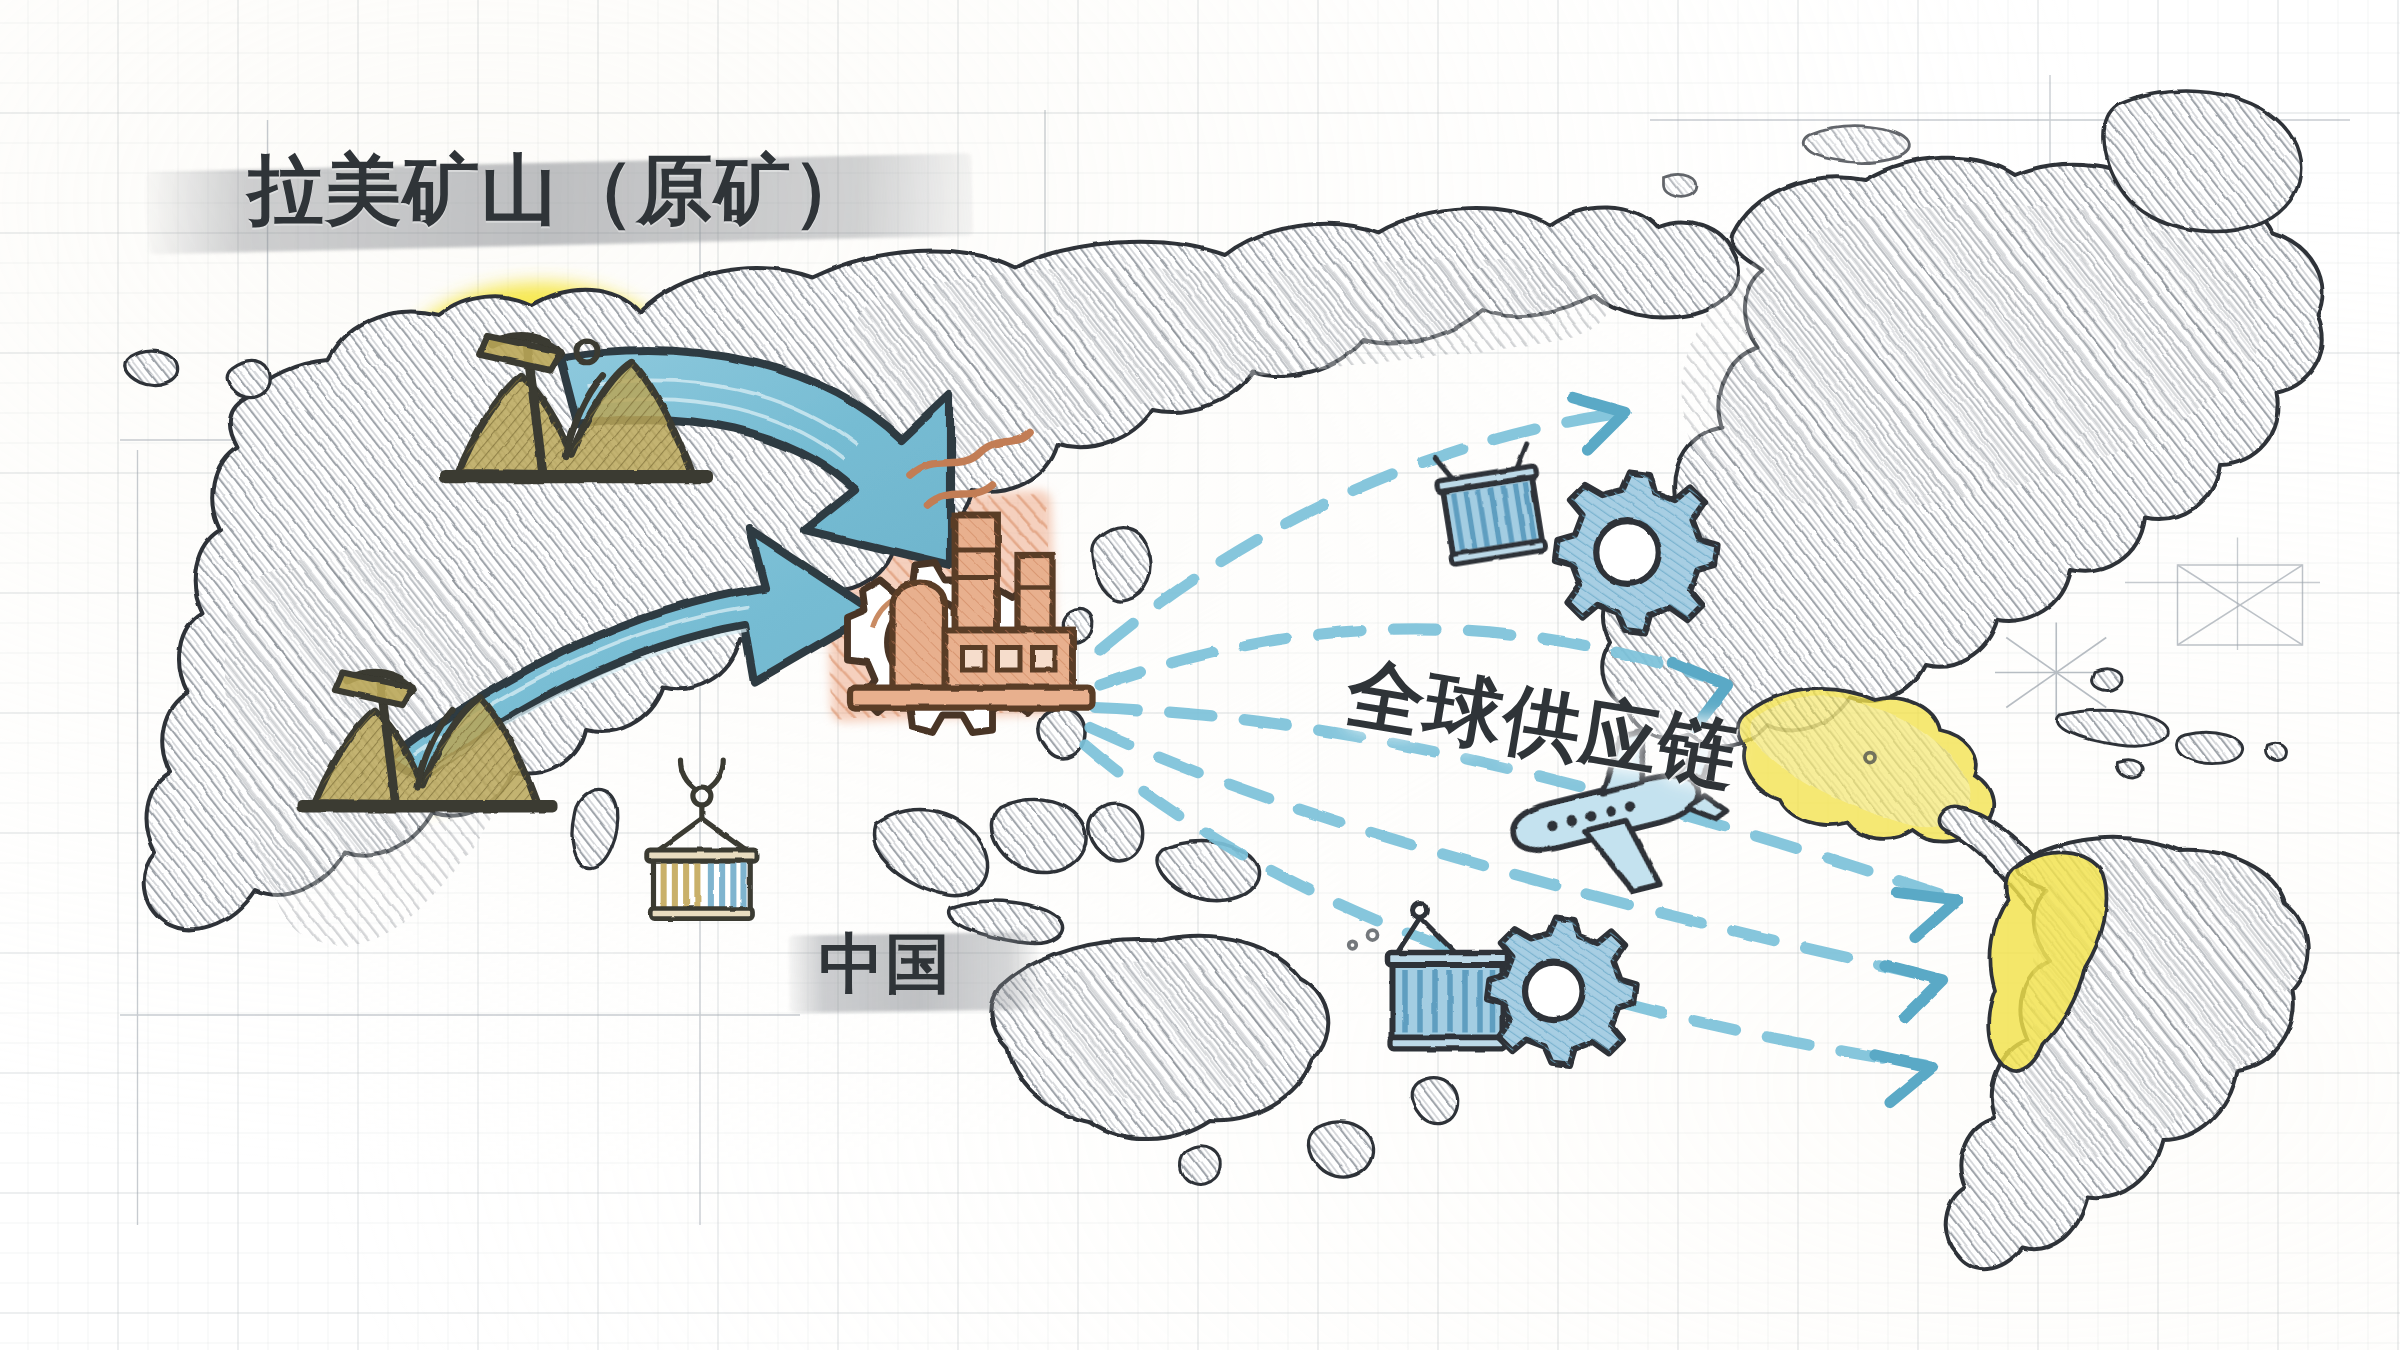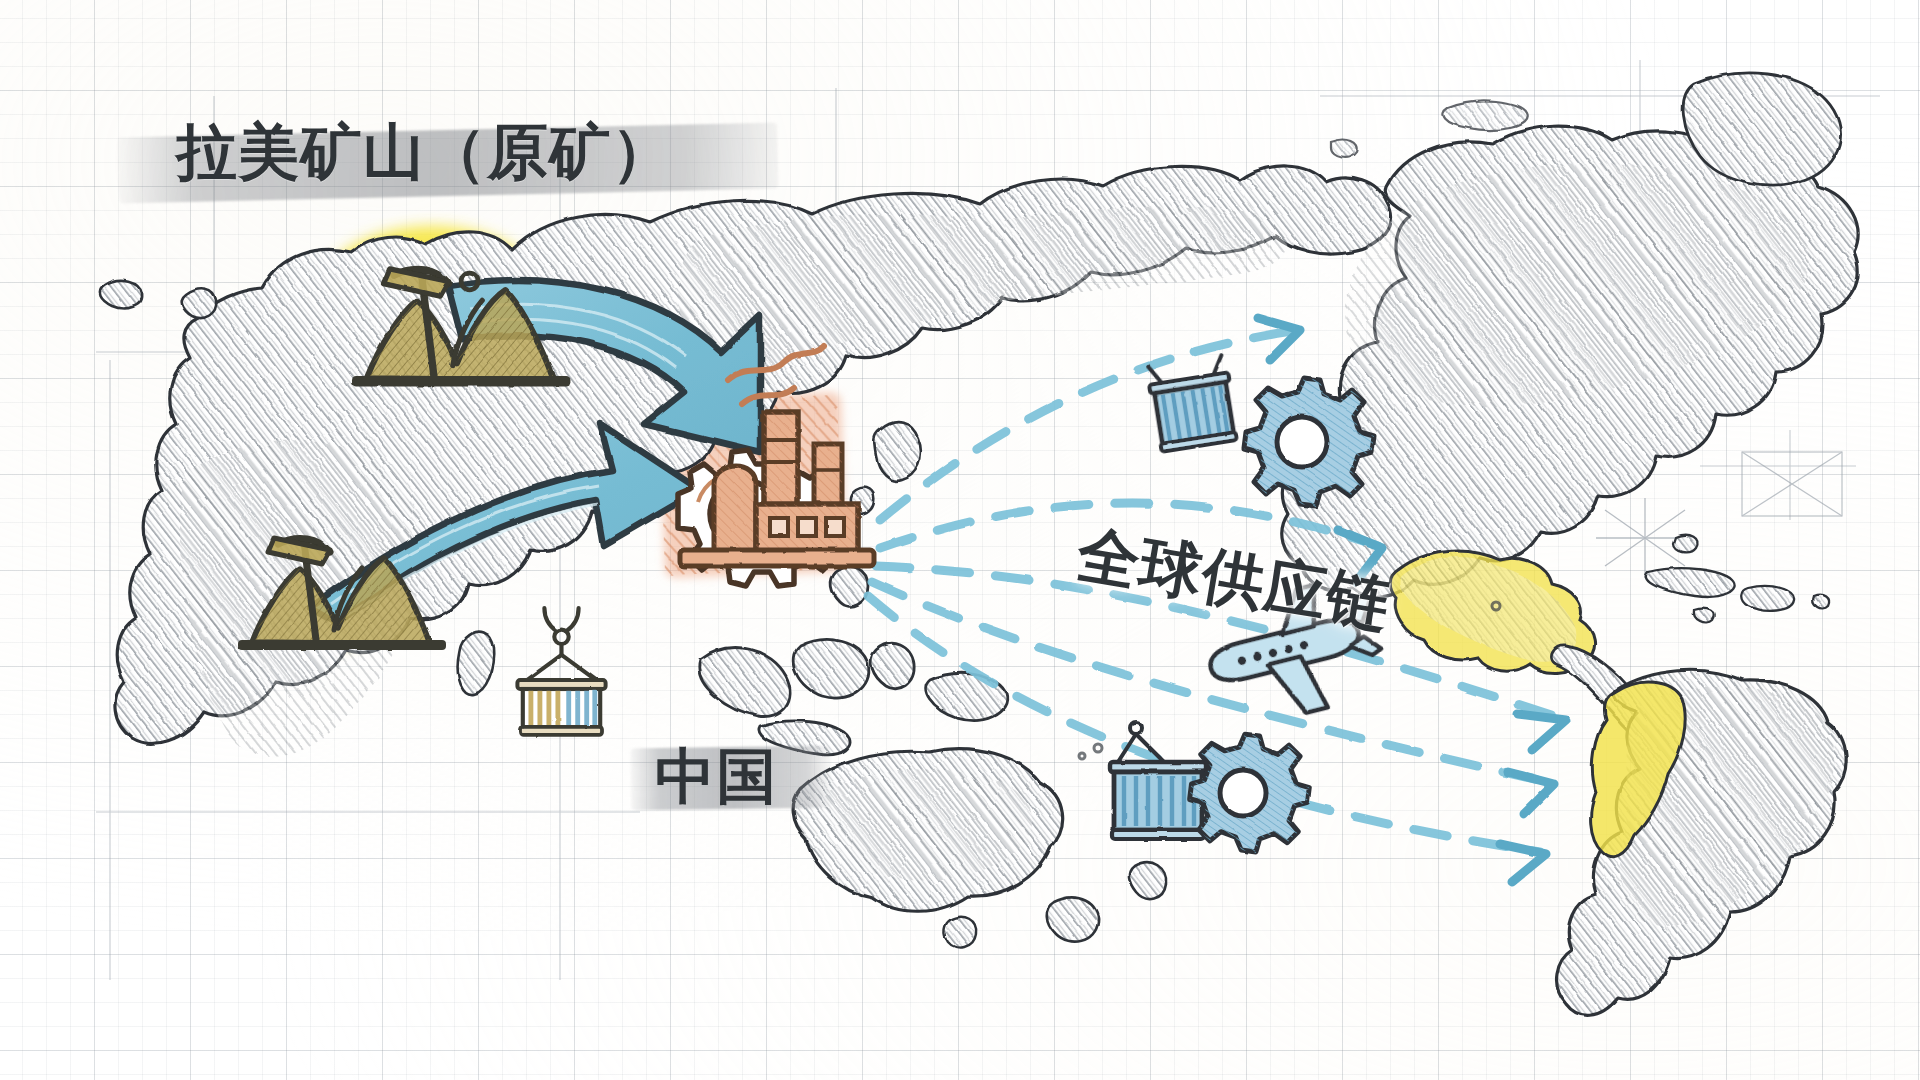--- a/index.html
+++ b/index.html
@@ -43,23 +43,23 @@
   }
   .label .txt{position:relative;z-index:1;display:inline-block;}
 
   #label-latam{ left:176px; top:112px; font-size:61px; }
   #label-latam .hl{
     left:-58px;top:18px;width:660px;height:66px;
     background:linear-gradient(92deg,rgba(150,152,156,.05) 0%,rgba(140,143,148,.42) 12%,rgba(126,130,136,.50) 48%,rgba(140,143,148,.40) 86%,rgba(160,163,168,.10) 100%);
     filter:blur(1.2px);
     transform:rotate(-1.3deg);
   }
-  #label-latam .txt{ text-shadow:0 1px 0 rgba(255,255,255,.35); }
-
-  #label-china{ left:655px; top:737px; font-size:60px; }
+  #label-latam .txt{ text-shadow:0 1px 0 rgba(255,255,255,.35);margin-left:22px; }
+
+  #label-china{ left:655px; top:737px; font-size:52px; }
   #label-china .hl{
     left:-24px;top:10px;width:200px;height:62px;
     background:linear-gradient(90deg,rgba(150,152,156,.08) 0%,rgba(134,138,144,.42) 14%,rgba(122,126,132,.48) 52%,rgba(140,143,148,.36) 88%,rgba(165,168,172,.06) 100%);
     filter:blur(1.1px);
     transform:rotate(-.8deg);
   }
 
   #label-supply{
     left:1085px; top:512px; font-size:62px;
     transform:rotate(9.5deg);

